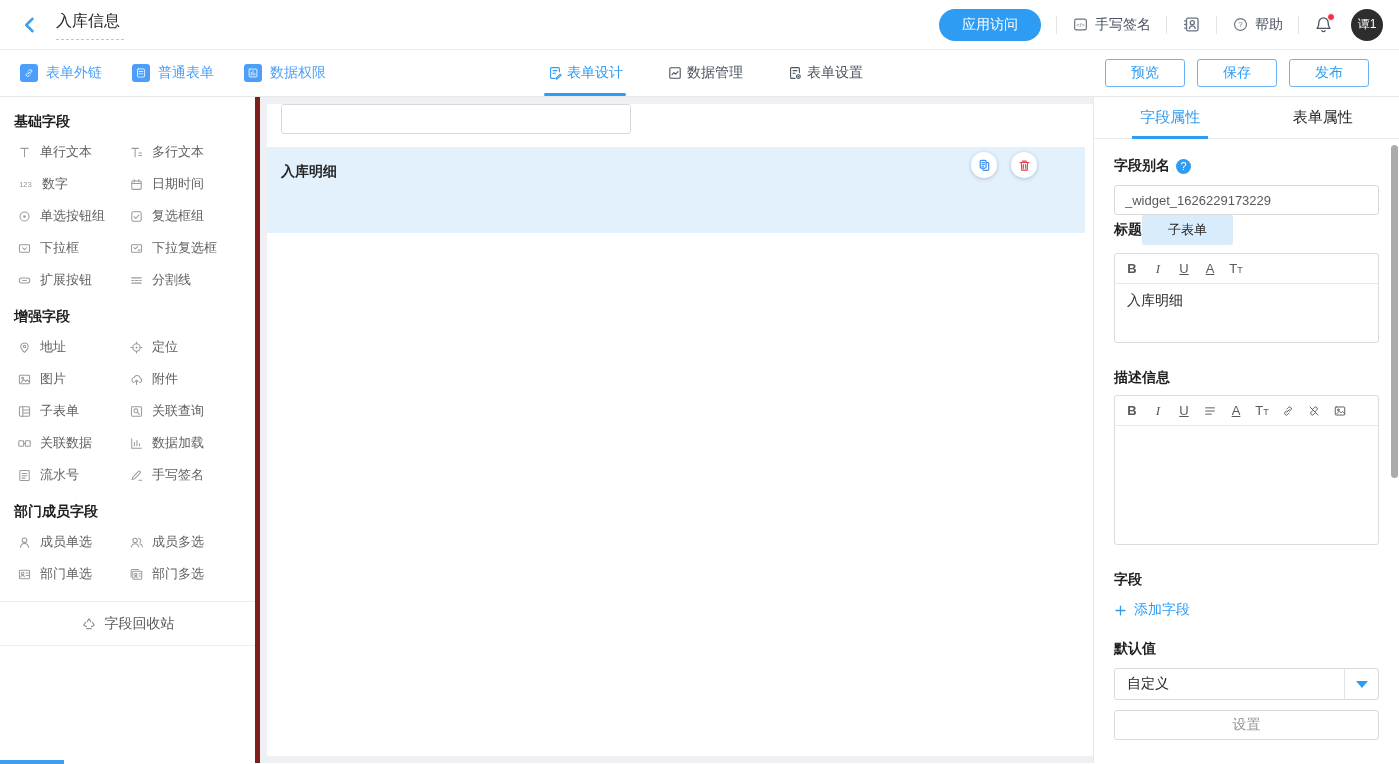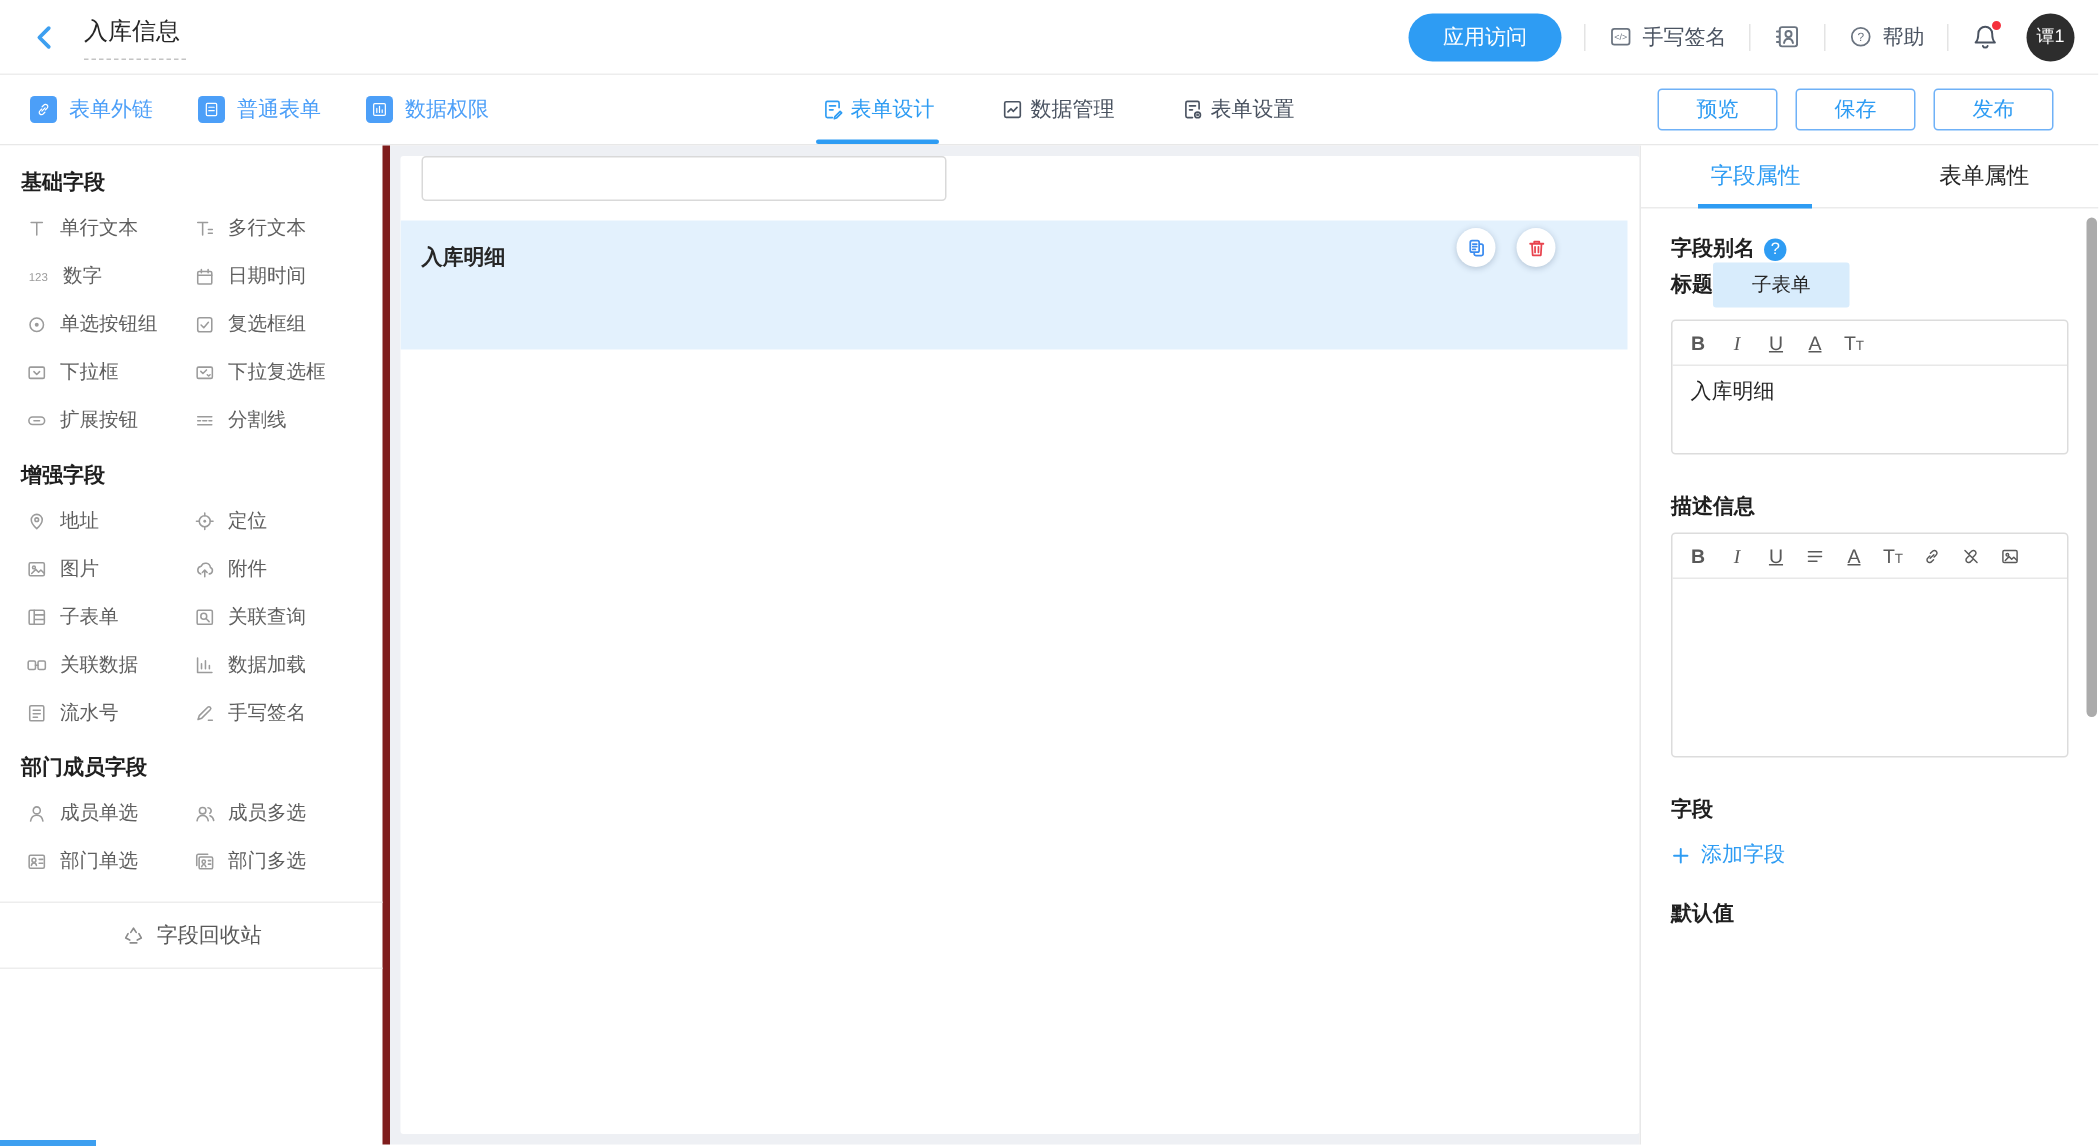--- a/index.html
+++ b/index.html
@@ -529,20 +529,21 @@
   <div class="panel">
     <div class="panel-tabs" id="panel-tabs">
         <div class="p-tab active">字段属性</div>
         <div class="p-tab">表单属性</div>
       </div>
 
     <div class="alias-row">
       <span class="p-label">字段别名</span>
       <span class="q-badge">?</span>
     </div>
+    <input class="alias-input" type="text" value="_widget_1626229173229" style="">
 
     <div class="title-row">
       <span class="p-label">标题</span>
       <span class="type-badge">子表单</span>
     </div>
     <div class="editor">
       <div class="editor-toolbar" id="title-toolbar">
           <span class="tool">
             <b>B</b>
           </span>
@@ -610,17 +611,24 @@
     <div class="add-field">
       <span>
           <svg viewBox="0 0 16 16" width="13" height="13" fill="none" stroke="currentColor" stroke-width="1.6" stroke-linecap="round">
             <path d="M8 2.5v11M2.5 8h11"></path>
           </svg>
         </span>
       <span>添加字段</span>
     </div>
 
     <div class="p-label default-label">默认值</div>
+    <div class="select">
+      <span class="select-value">自定义</span>
+      <span class="select-caret-zone">
+        <span class="caret-down"></span>
+      </span>
+    </div>
+    <button class="settings-btn">设置</button>
   </div>
 </div>
 
 <div class="v-scroll"></div>
 <div class="h-scroll"></div>
 
 </body></html>

